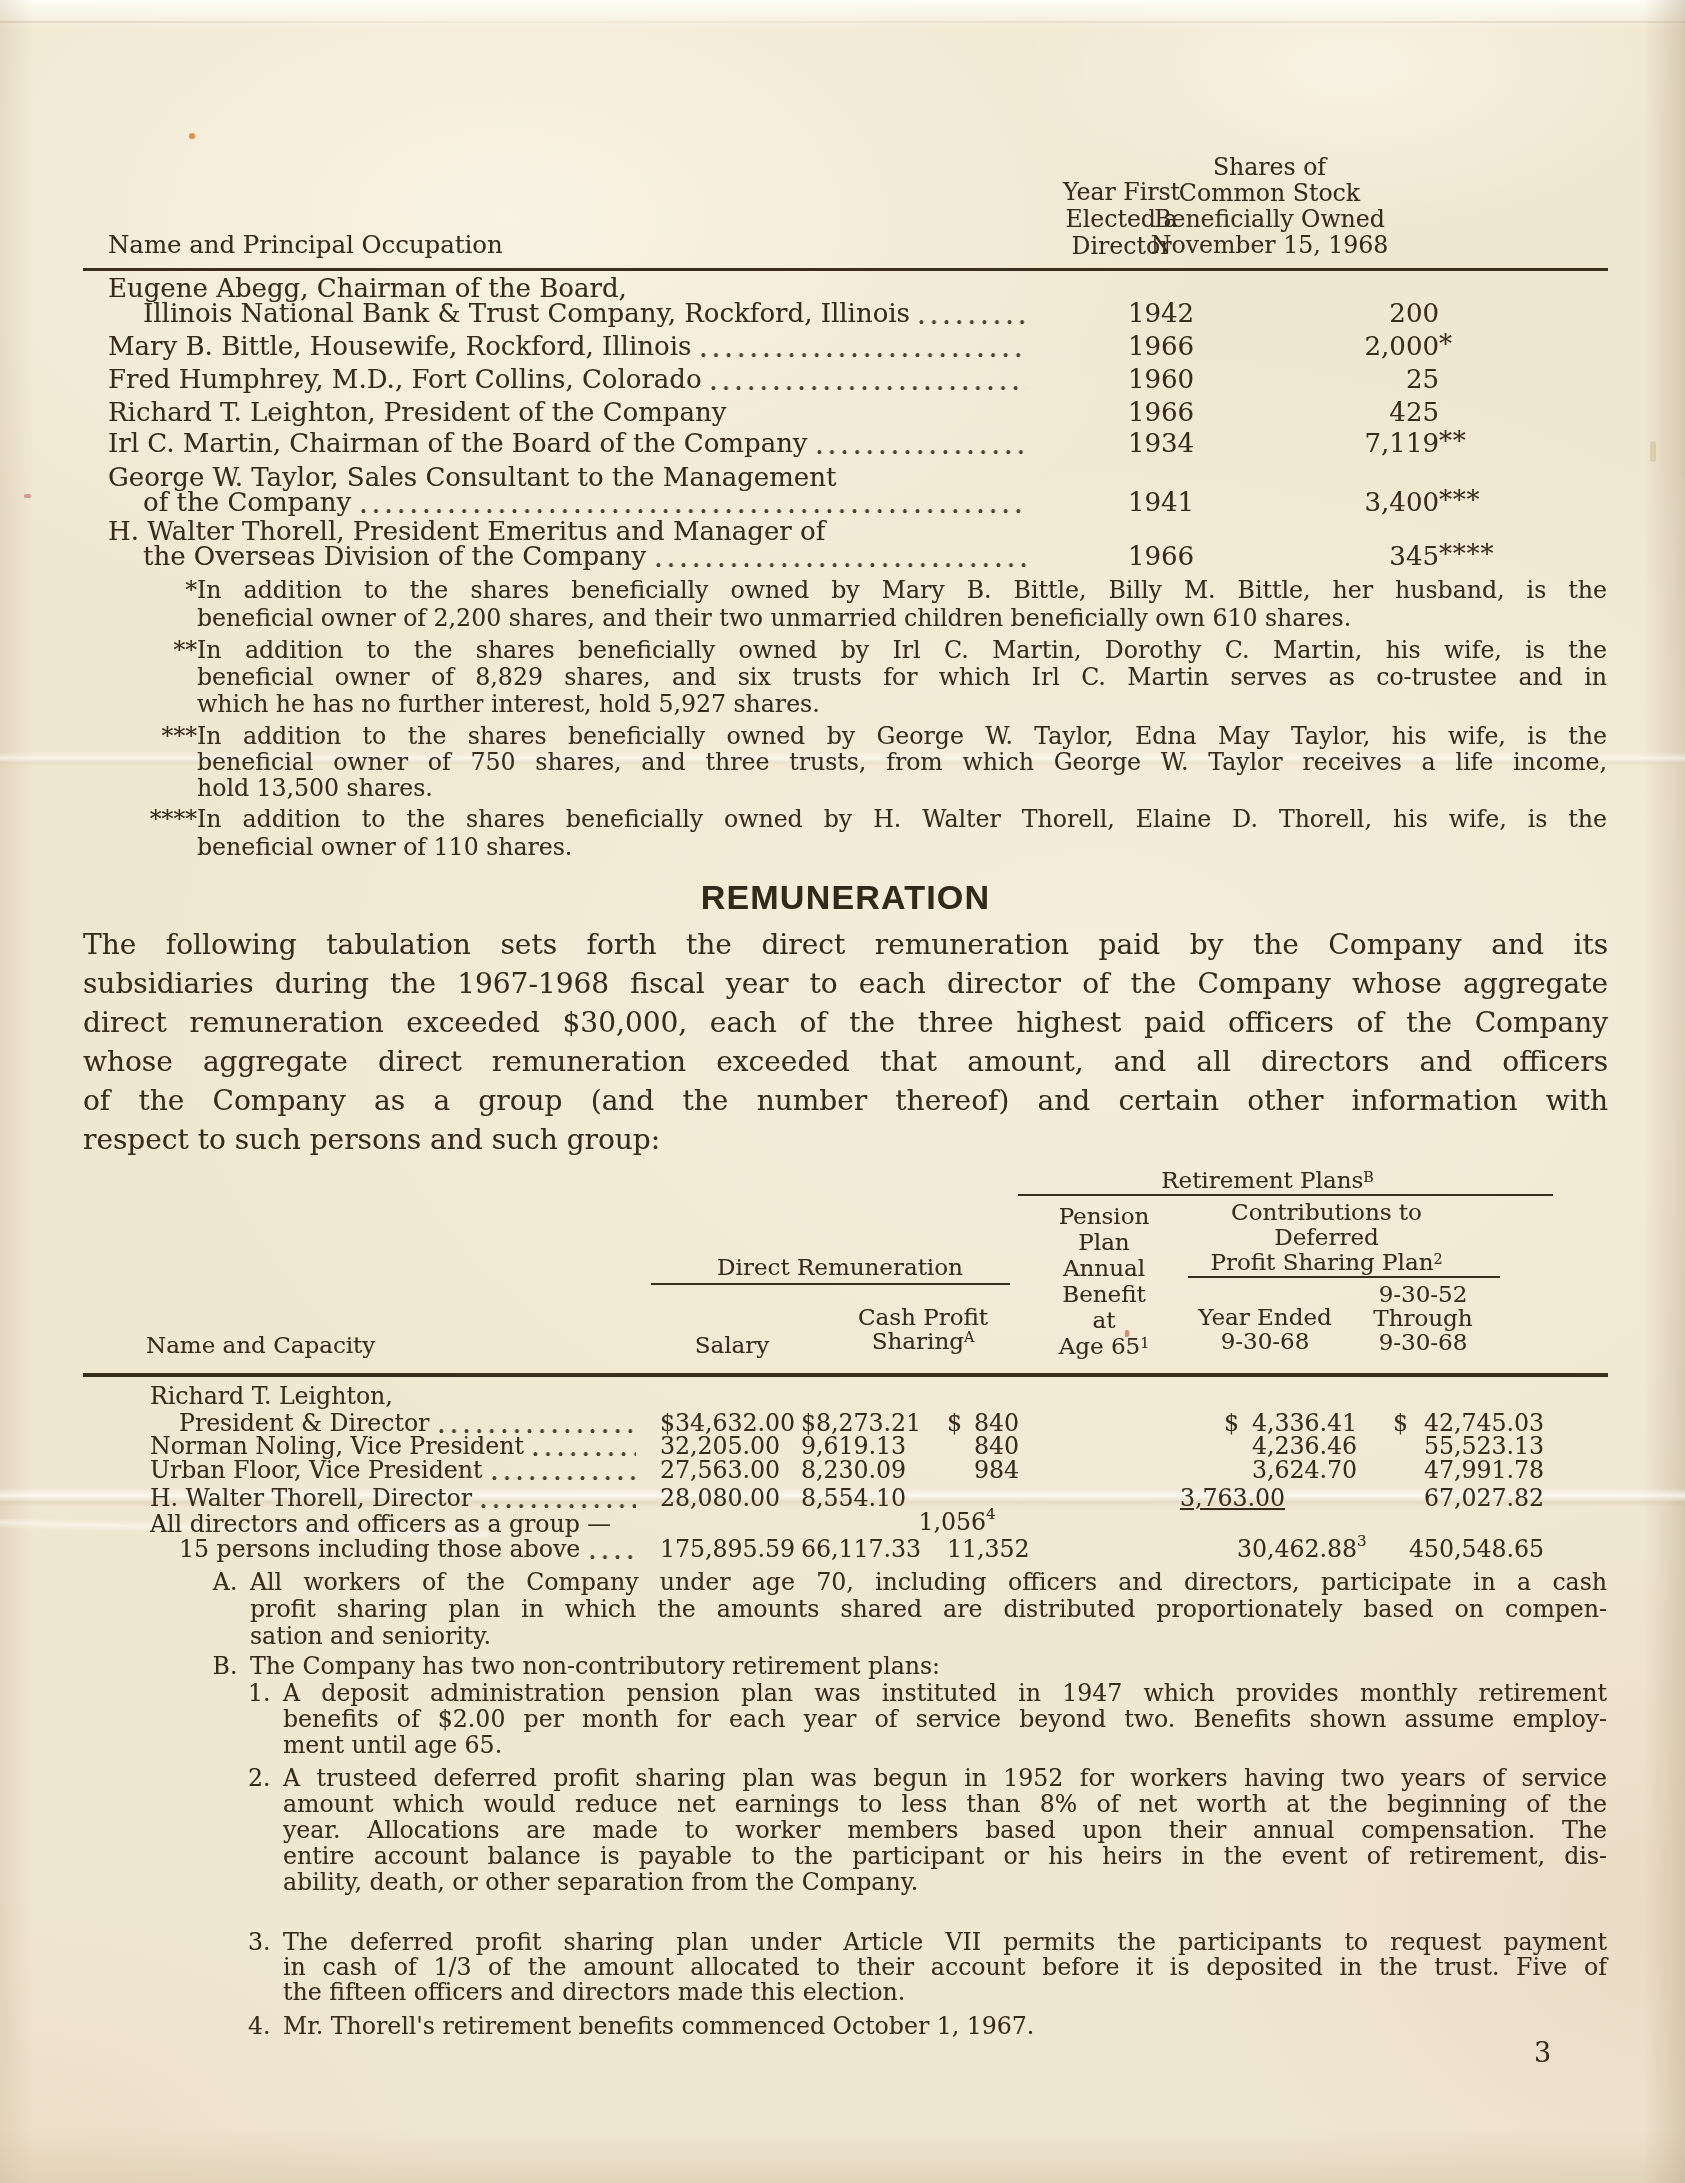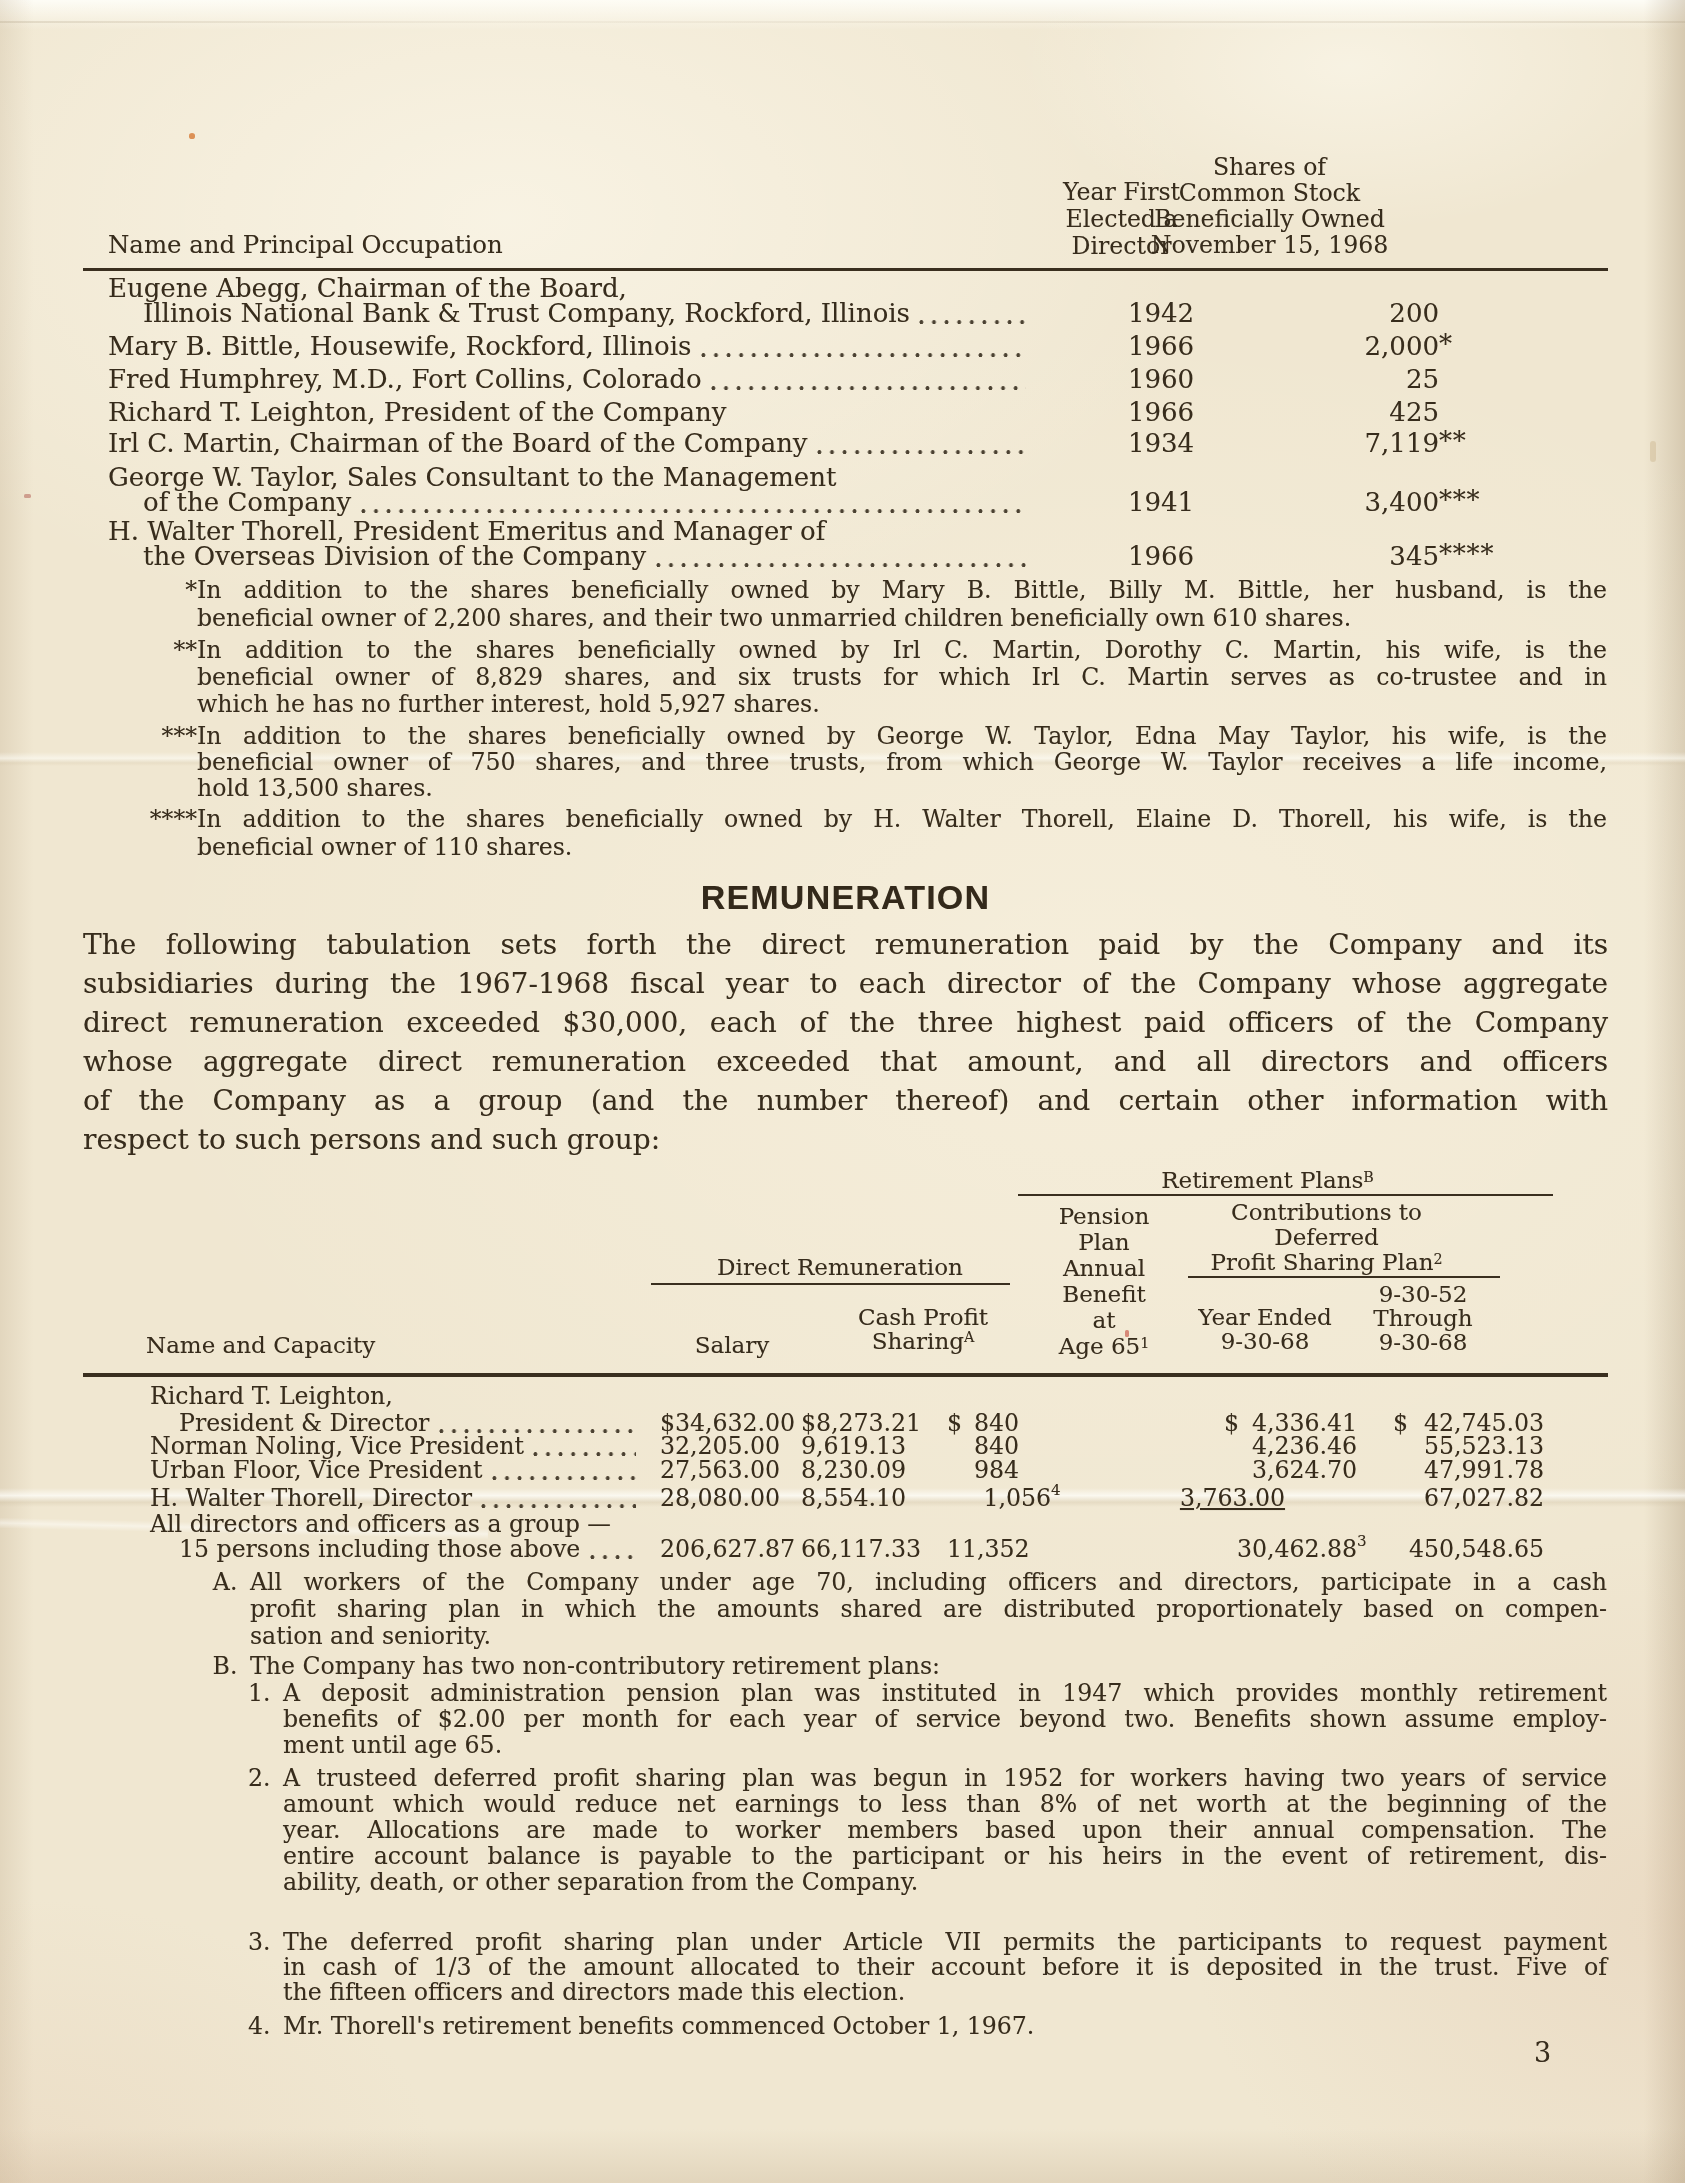--- a/index.html
+++ b/index.html
@@ -350,21 +350,21 @@
           <span class="lead"></span>
         </div>
         <div class="cell" style="left: 660px; width: 113px;">
           <span></span>
           <span class="[object Object]" style="position: relative;">28,080.00</span>
         </div>
         <div class="cell" style="left: 801px; width: 98px;">
           <span></span>
           <span class="[object Object]" style="position: relative;">8,554.10</span>
         </div>
-        <div class="cell" style="left: 979px; width: 72px;">
+        <div class="cell" style="left: 914px; width: 72px; margin-top: 24px;">
           <span></span>
           <span class="[object Object]" style="position: relative;">1,056<span class="vsup">4</span></span>
         </div>
         <div class="cell" style="left: 1152px; width: 133px; text-decoration: underline;">
           <span></span>
           <span class="[object Object]" style="position: relative;">3,763.00</span>
         </div>
         <div class="cell" style="left: 1393px; width: 151px;">
           <span></span>
           <span class="[object Object]" style="position: relative;">67,027.82</span>
@@ -375,21 +375,21 @@
           <span class="namecell">All directors and officers as a group —</span>
         </div>
       </div>
       <div class="ln" style="top: 1535px;">
         <div class="wrap" style="left: 179px; right: 1037px;">
           <span class="namecell">15 persons including those above</span>
           <span class="lead"></span>
         </div>
         <div class="cell" style="left: 660px; width: 113px;">
           <span></span>
-          <span class="[object Object]" style="position: relative;">206,627.87</span>
+          <span class="[object Object]" style="position: relative;">175,895.59</span>
         </div>
         <div class="cell" style="left: 801px; width: 98px;">
           <span></span>
           <span class="[object Object]" style="position: relative;">66,117.33</span>
         </div>
         <div class="cell" style="left: 947px; width: 72px;">
           <span></span>
           <span class="[object Object]" style="position: relative;">11,352</span>
         </div>
         <div class="cell" style="left: 1224px; width: 133px;">

